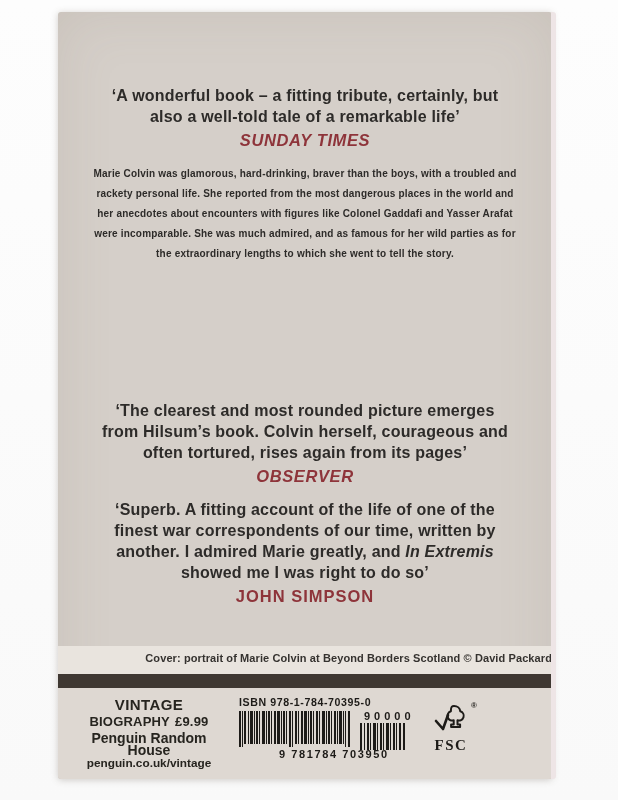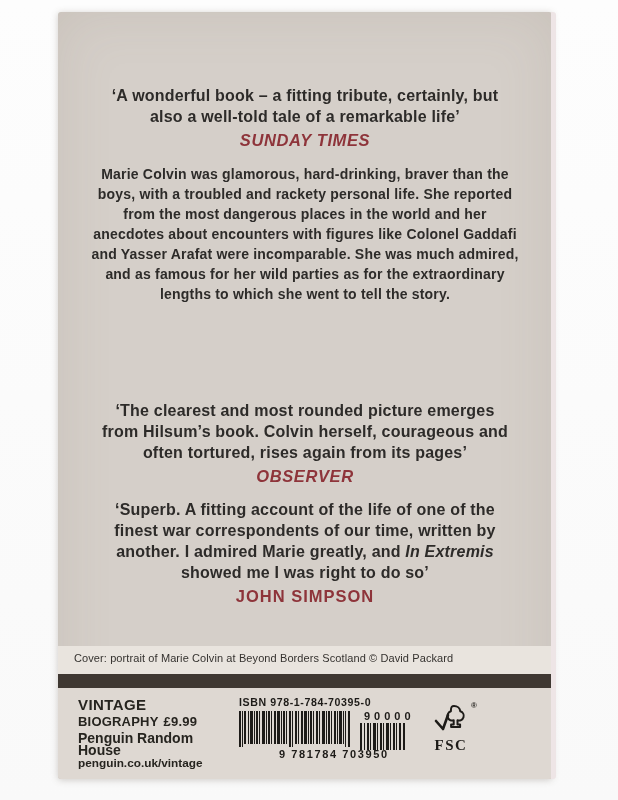--- a/index.html
+++ b/index.html
@@ -23,21 +23,21 @@
   .book::after {
     content: ""; position: absolute; top: 0; right: -4px; width: 5px; height: 100%;
     background: #eee5e6; border-radius: 0 3px 3px 0;
   }
   .blk {
     position: absolute; left: 32px; right: 32px;
     text-align: center; color: #2d2b29;
     font-weight: 600; letter-spacing: 0.2px;
   }
   .quote { font-size: 16px; line-height: 21px; }
-  .para  { font-size: 14px; line-height: 20px; }
+  .para  { font-size: 10px; line-height: 20px; }
   .para-inner { max-width: 428px; margin: 0 auto; }
   .q-inner { max-width: 420px; margin: 0 auto; }
   .q3-inner { max-width: 398px; margin: 0 auto; }
   .attribution {
     margin-top: 3px; color: #8e343a; font-style: italic;
     font-size: 16.5px; letter-spacing: 0.6px; font-weight: 700;
   }
   .attribution.upright { font-style: normal; letter-spacing: 1px; }
   .italic { font-style: italic; }
 
@@ -46,35 +46,35 @@
   .blk-para2 { top: 296px; }
   .blk-q2    { top: 388px; }
   .blk-q3    { top: 487px; }
 
   .credit-strip {
     position: absolute; left: 0; right: 0; top: 634px; height: 28px;
     background: #e9e4de;
   }
   .credit {
     position: absolute; left: 16px; right: 0; top: 640px;
-    text-align: left; font-size: 11px; font-weight: 400;
+    text-align: right; font-size: 11px; font-weight: 700;
     color: #35322f; letter-spacing: 0.1px;
   }
   .band {
     position: absolute; left: 0; right: 0; top: 662px; height: 14px;
     background: #3f3832;
   }
   .bottom-strip {
     position: absolute; left: 0; right: 0; top: 676px; bottom: 0;
     background: #ded8d2; border-radius: 0 0 3px 3px;
   }
 
   .imprint {
     position: absolute; top: 684px; left: 20px; width: 142px;
-    text-align: left; color: #26241f;
+    text-align: center; color: #26241f;
   }
   .imprint-name { font-size: 15px; font-weight: 700; letter-spacing: 0.4px; }
   .imprint-cat-line { font-size: 13px; font-weight: 700; margin-top: 1px; letter-spacing: 0.2px; }
   .imprint-cat-line .price { margin-left: 5px; }
   .imprint-pub { margin-top: 3px; font-size: 14px; font-weight: 600; line-height: 12px; }
   .imprint-site { margin-top: 1px; font-size: 11.8px; font-weight: 600; line-height: 12px; }
 
   .isbn-block { position: absolute; top: 684px; left: 181px; width: 116px; color: #1d1b18; }
   .isbn-label { font-size: 10.6px; font-weight: 700; letter-spacing: 0.6px; white-space: nowrap; }
   .barcode-main { display: block; margin-top: 3px; }

